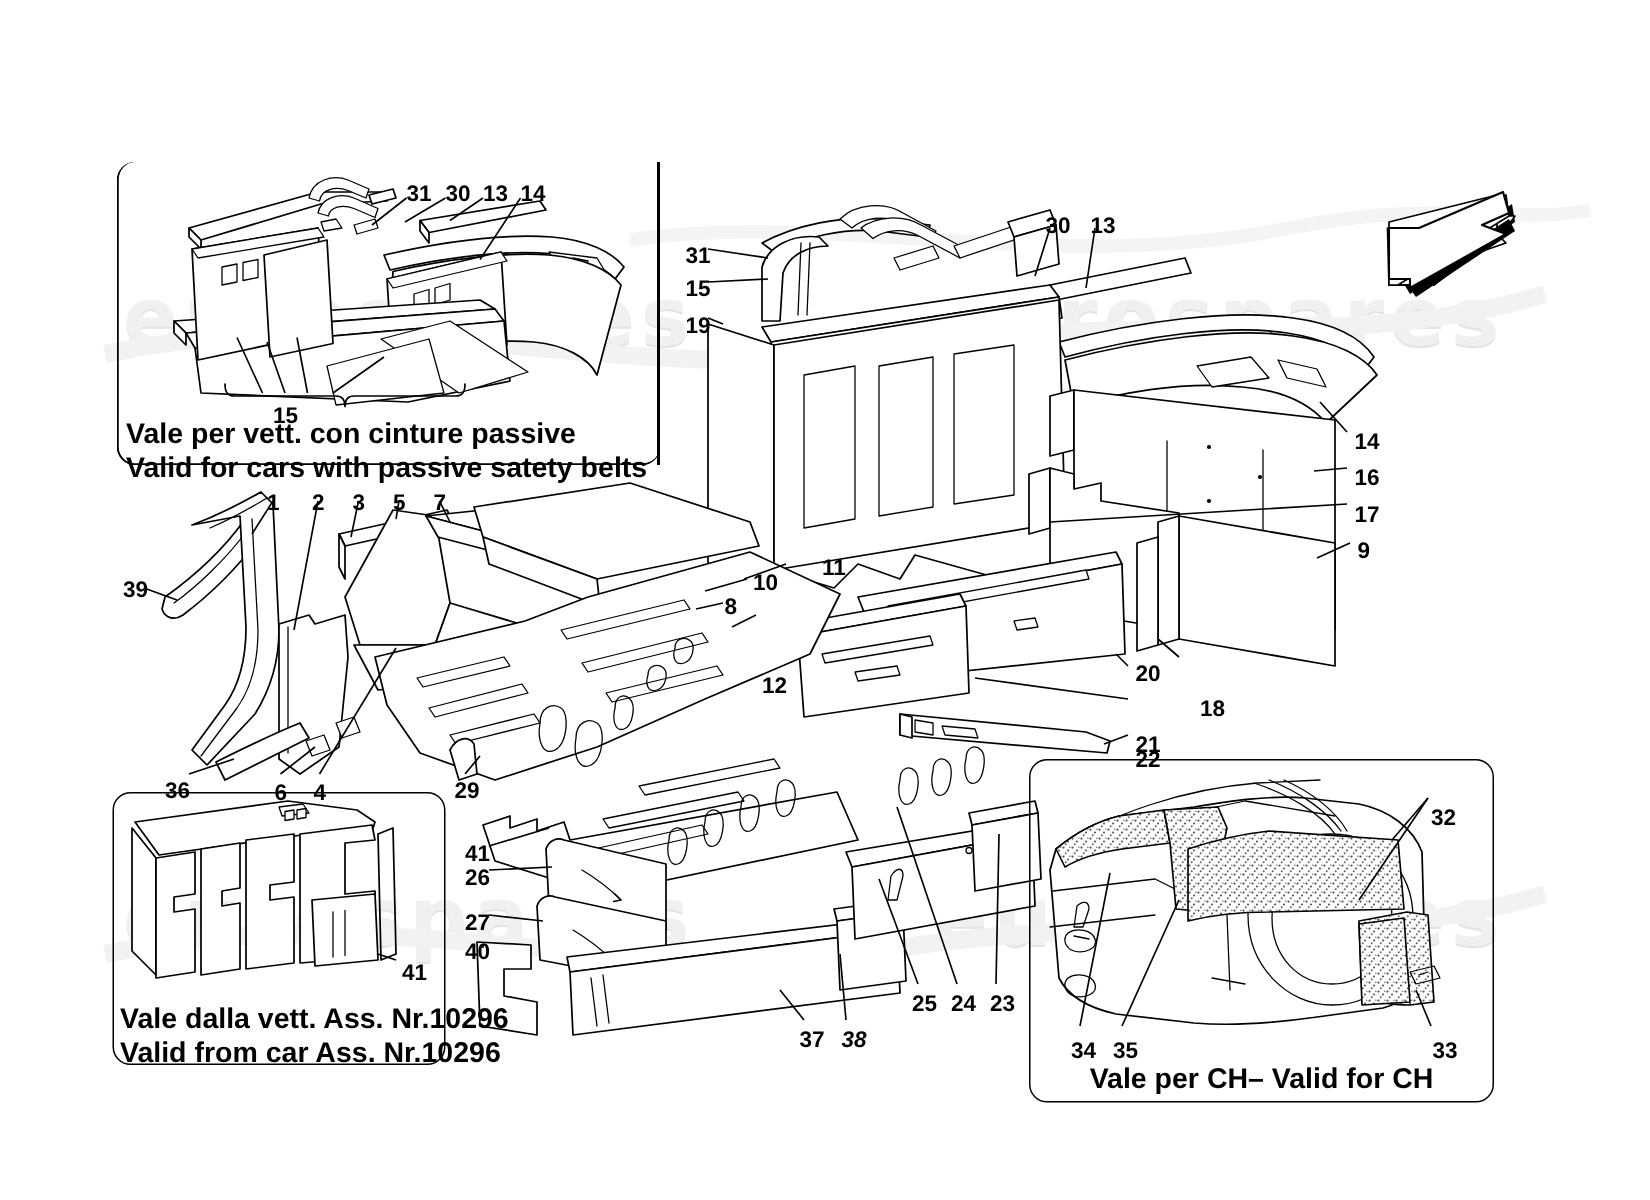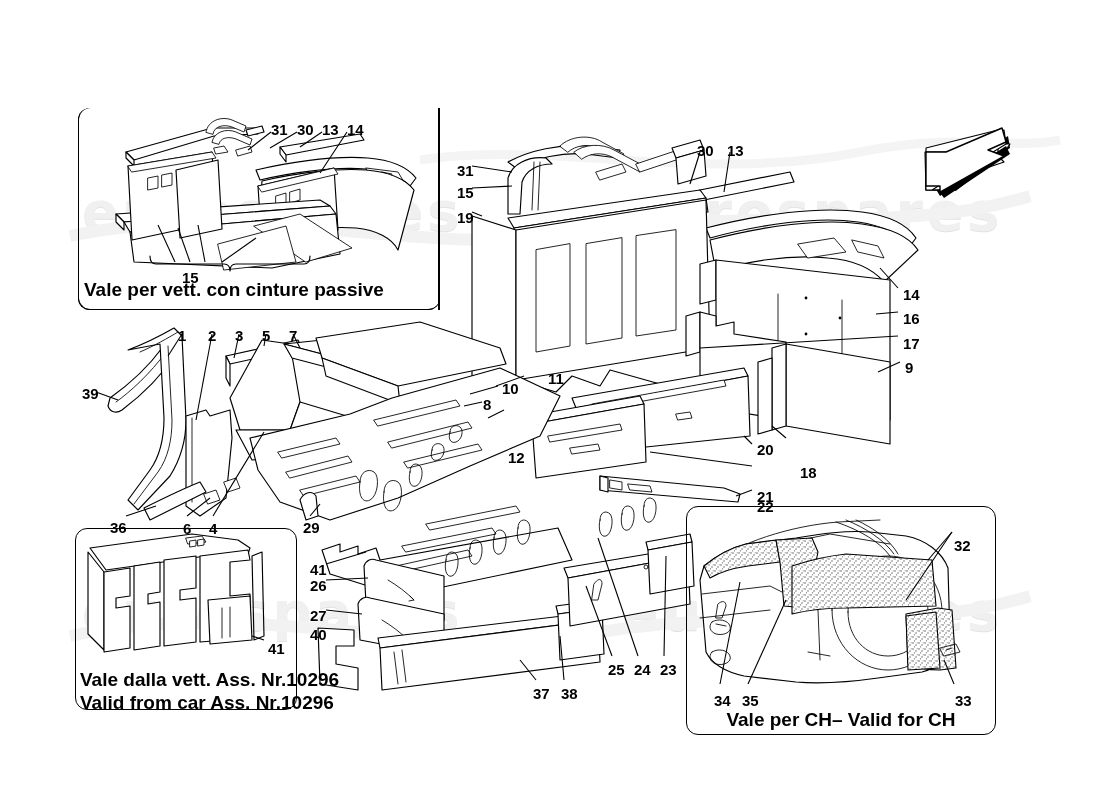--- a/index.html
+++ b/index.html
@@ -435,20 +435,21 @@
   <div class="inset" style="left:78px;top:108px;width:362px;height:202px;border-top:none;border-right:none;"></div>
   <div class="inset" style="left:78px;top:108px;width:362px;height:202px;border-bottom-left-radius:12px;border:none;border-left:1.6px solid #000;border-bottom:1.6px solid #000;"></div>
   <div style="position:absolute;left:438px;top:108px;width:2px;height:202px;background:#000;"></div>
 
   <div class="inset" style="left:75px;top:528px;width:222px;height:182px;"></div>
 
   <div class="inset" style="left:686px;top:506px;width:310px;height:229px;"></div>
 
   <div class="inset-caption" style="left:84px;top:278px;">
     <div>Vale per vett. con cinture passive</div>
+    <div>Valid for cars with passive satety belts</div>
   </div>
 
   <div class="inset-caption" style="left:80px;top:668px;">
     <div>Vale dalla vett. Ass. Nr.10296</div>
     <div>Valid from car Ass. Nr.10296</div>
   </div>
 
   <div class="inset-caption caption-center" style="left:686px;top:708px;width:310px;">
     <div>Vale per CH– Valid for CH</div>
   </div>
@@ -482,21 +483,21 @@
       <div class="lbl" style="left: 209px; top: 521px;">4</div>
       <div class="lbl" style="left: 303px; top: 520px;">29</div>
       <div class="lbl" style="left: 310px; top: 562px;">41</div>
       <div class="lbl" style="left: 310px; top: 578px;">26</div>
       <div class="lbl" style="left: 310px; top: 608px;">27</div>
       <div class="lbl" style="left: 310px; top: 627px;">40</div>
       <div class="lbl" style="left: 608px; top: 662px;">25</div>
       <div class="lbl" style="left: 634px; top: 662px;">24</div>
       <div class="lbl" style="left: 660px; top: 662px;">23</div>
       <div class="lbl" style="left: 533px; top: 686px;">37</div>
-      <div class="lbl" style="left: 561px; top: 686px;">38</div>
+      <div class="lbl" style="left: 561px; top: 686px; font-style: italic;">38</div>
       <div class="lbl" style="left: 271px; top: 122px;">31</div>
       <div class="lbl" style="left: 297px; top: 122px;">30</div>
       <div class="lbl" style="left: 322px; top: 122px;">13</div>
       <div class="lbl" style="left: 347px; top: 122px;">14</div>
       <div class="lbl" style="left: 182px; top: 270px;">15</div>
       <div class="lbl" style="left: 268px; top: 641px;">41</div>
       <div class="lbl" style="left: 954px; top: 538px;">32</div>
       <div class="lbl" style="left: 714px; top: 693px;">34</div>
       <div class="lbl" style="left: 742px; top: 693px;">35</div>
       <div class="lbl" style="left: 955px; top: 693px;">33</div>

